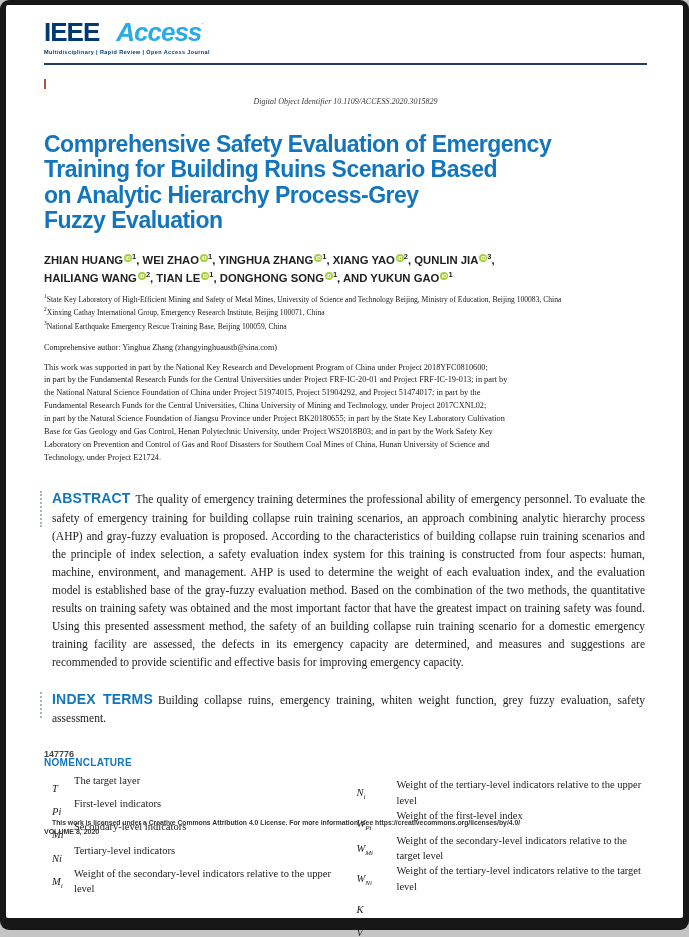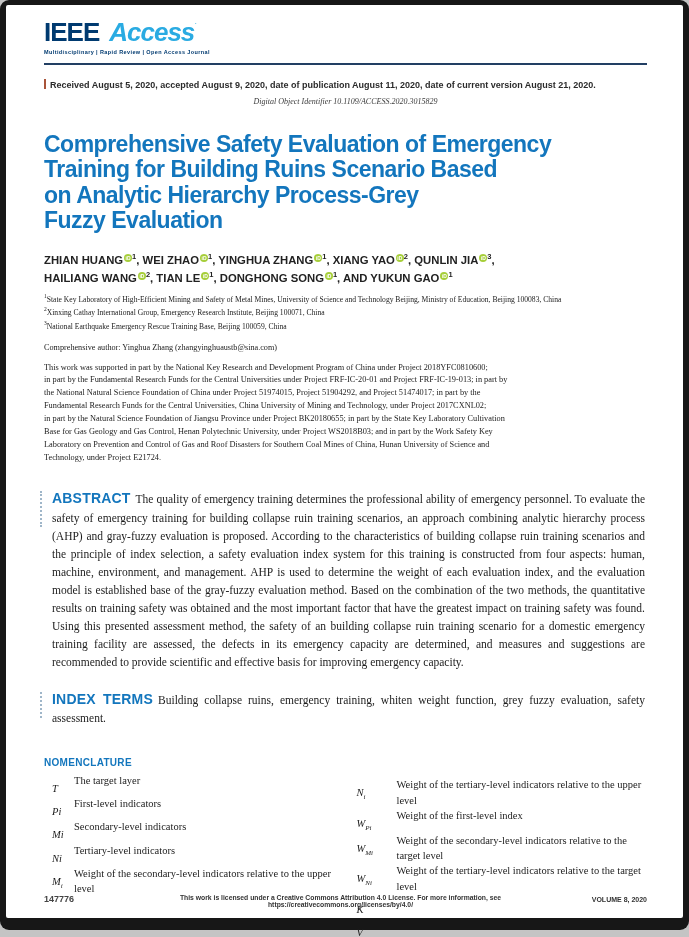--- a/index.html
+++ b/index.html
@@ -12,21 +12,21 @@
     background:#171717;border-radius:9px;box-sizing:border-box;padding:5px 6px 12px 6px;
   }
   .page{
     background:#ffffff;width:100%;height:100%;box-sizing:border-box;
     position:relative;padding:14px 36px 0 38px;border-radius:2px;
     color:#1c1c1c;
   }
   
   .logo-row{line-height:1;}
   .logo-ieee{font-family:"Liberation Sans",sans-serif;font-weight:bold;font-size:26px;color:#003a70;letter-spacing:-1px;margin-top:32px;}
-  .logo-access{font-family:"Liberation Sans",sans-serif;font-weight:bold;font-style:italic;font-size:26px;color:#2aabe2;letter-spacing:-1px;margin-left:10px;}
+  .logo-access{font-family:"Liberation Sans",sans-serif;font-weight:bold;font-style:italic;font-size:26px;color:#2aabe2;letter-spacing:-1px;margin-left:17px;}
   .logo-tm{font-size:9px;color:#2aabe2;vertical-align:top;}
   .logo-tagline{font-family:"Liberation Sans",sans-serif;font-size:5.5px;font-weight:bold;color:#003a70;letter-spacing:.4px;margin-top:4px;}
   .header-rule{border:none;border-top:2px solid #223f63;margin:8px 0 0 0;}
   
   .received-line{font-family:"Liberation Sans",sans-serif;font-size:9px;font-weight:bold;color:#2b2b2b;margin-top:14px;}
   .red-tick{display:inline-block;width:2px;height:10px;background:#a9543a;margin-right:4px;vertical-align:-1px;}
   .doi-line{font-size:8px;font-style:italic;color:#3a3a3a;margin-top:7px;text-align:center;}
   
   .paper-title{
     font-family:"Liberation Sans",sans-serif;font-weight:bold;color:#1376bd;
@@ -60,39 +60,39 @@
   .nom-row{display:flex;font-size:10.5px;line-height:1.45;color:#1c1c1c;}
   .nom-term{flex:0 0 36px;font-style:italic;margin-top:8px;}
   .col-left .nom-term{flex-basis:30px;padding-left:8px;box-sizing:border-box;}
   .col-right .nom-term{flex-basis:40px;}
   .nom-term sub{font-size:7px;font-style:italic;}
   .nom-def{flex:1;}
   .editor-note{font-size:8.4px;line-height:1.5;text-align:justify;margin-top:42px;text-indent:10px;width:47%;color:#222;}
   
   .footer{
     position:absolute;left:38px;right:36px;bottom:10px;
-    display:flex;align-items:flex-start;font-family:"Liberation Sans",sans-serif;
+    display:flex;align-items:flex-start;font-family:"Liberation Sans",sans-serif;flex-direction:column;
   }
   .footer-page{font-size:9px;font-weight:bold;color:#444;flex:0 0 70px;}
   .footer-license{font-size:6.8px;font-weight:bold;color:#333;flex:1;text-align:center;padding:0 8px;}
   .footer-volume{font-size:7px;font-weight:bold;color:#333;flex:0 0 80px;text-align:right;padding-top:2px;}
 </style>
 </head>
 <body>
 
 <div class="page-frame">
   <div class="page">
 
     <div class="logo-row">
       <span class="logo-ieee">IEEE</span><span class="logo-access">Access</span><span class="logo-tm">·</span>
     </div>
     <div class="logo-tagline">Multidisciplinary | Rapid Review | Open Access Journal</div>
     <hr class="header-rule">
 
-    <div class="received-line"><span class="red-tick"></span><span>Received August 5, 2020, accepted August 9, 2020, date of publication August 11, 2020, date of current version August 21, 2020.</span></div>
+    <div class="received-line"><span class="red-tick"></span></div>
     <div class="doi-line">Digital Object Identifier 10.1109/ACCESS.2020.3015829</div>
 
     <h1 class="paper-title" style="margin:26px 0 0 0;">Comprehensive Safety Evaluation of Emergency
 Training for Building Ruins Scenario Based
 on Analytic Hierarchy Process-Grey
 Fuzzy Evaluation</h1>
 
     <div class="authors"><span>ZHIAN HUANG</span><span class="orcid">iD</span><sup>1</sup>, <span>WEI ZHAO</span><span class="orcid">iD</span><sup>1</sup>, <span>YINGHUA ZHANG</span><span class="orcid">iD</span><sup>1</sup>, <span>XIANG YAO</span><span class="orcid">iD</span><sup>2</sup>, <span>QUNLIN JIA</span><span class="orcid">iD</span><sup>3</sup>, <br><span>HAILIANG WANG</span><span class="orcid">iD</span><sup>2</sup>, <span>TIAN LE</span><span class="orcid">iD</span><sup>1</sup>, <span>DONGHONG SONG</span><span class="orcid">iD</span><sup>1</sup>, <span>AND YUKUN GAO</span><span class="orcid">iD</span><sup>1</sup></div>
 
     <div class="affiliations">

